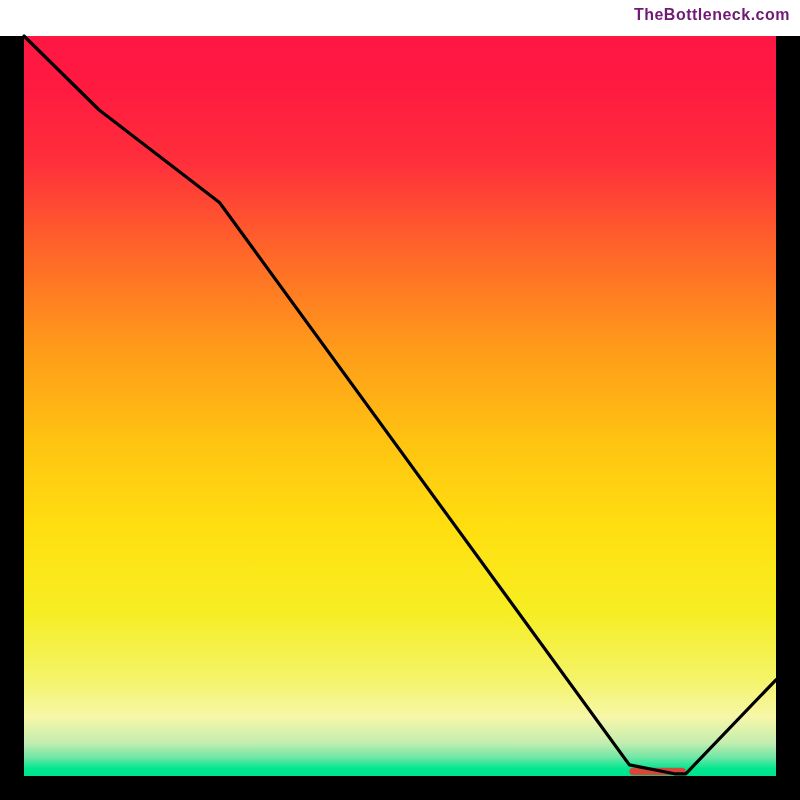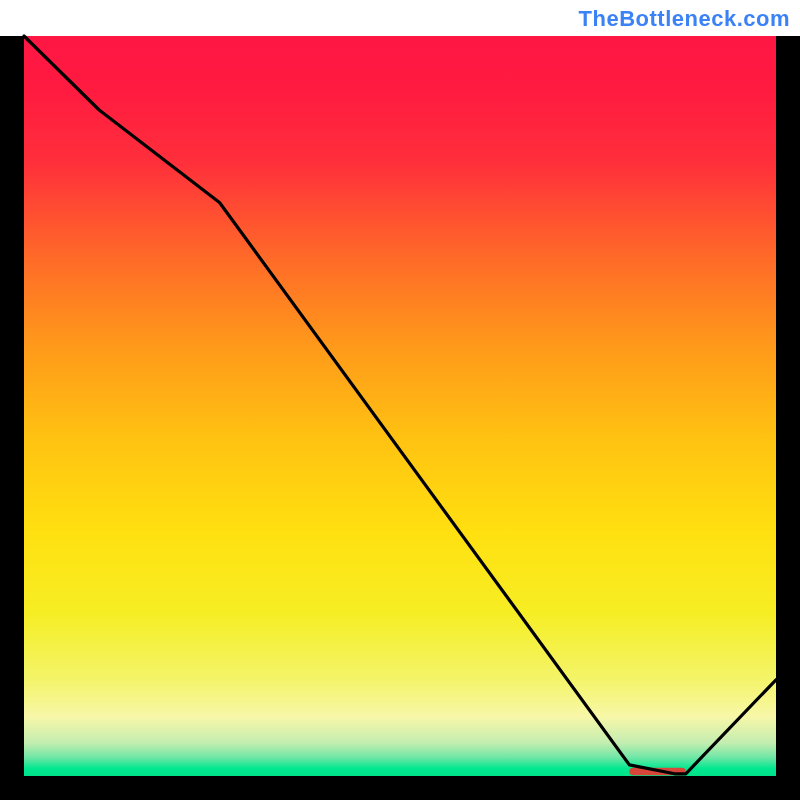--- a/index.html
+++ b/index.html
@@ -13,23 +13,23 @@
   }
   .container {
     position: relative;
     width: 800px;
     height: 800px;
   }
   .watermark {
     position: absolute;
     top: 6px;
     right: 10px;
-    font-size: 22px;
+    font-size: 16px;
     font-weight: bold;
-    color: #3b82f6;
+    color: #701a75;
     letter-spacing: 0.5px;
     z-index: 100;
   }
   svg {
     display: block;
   }
 </style>
 </head>
 <body>
 

